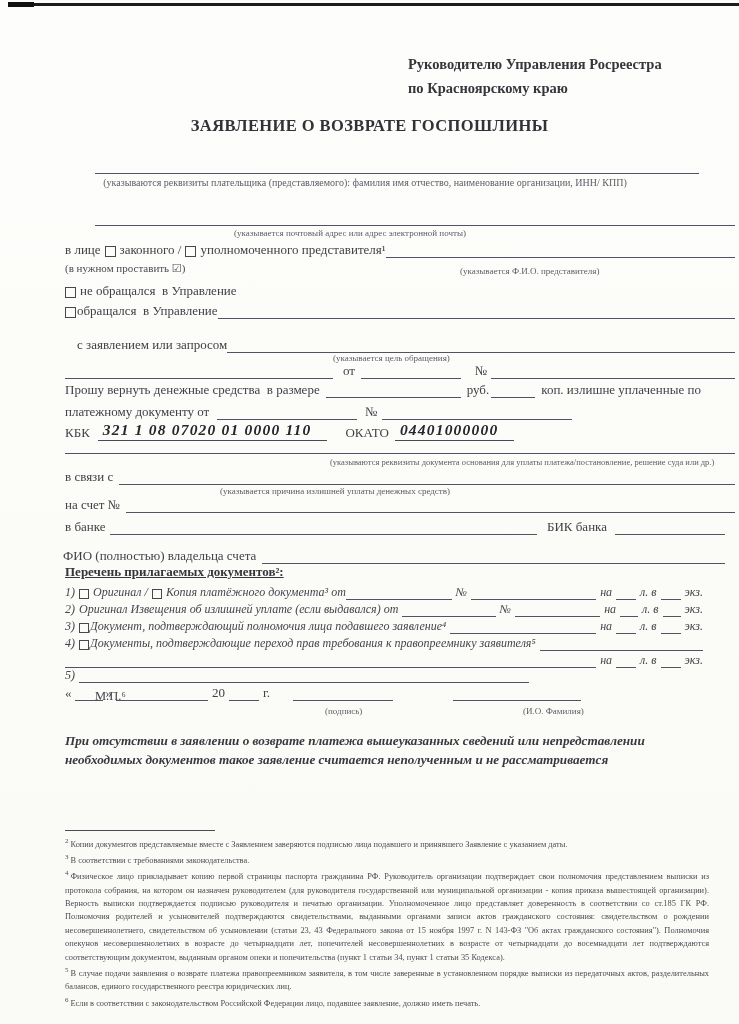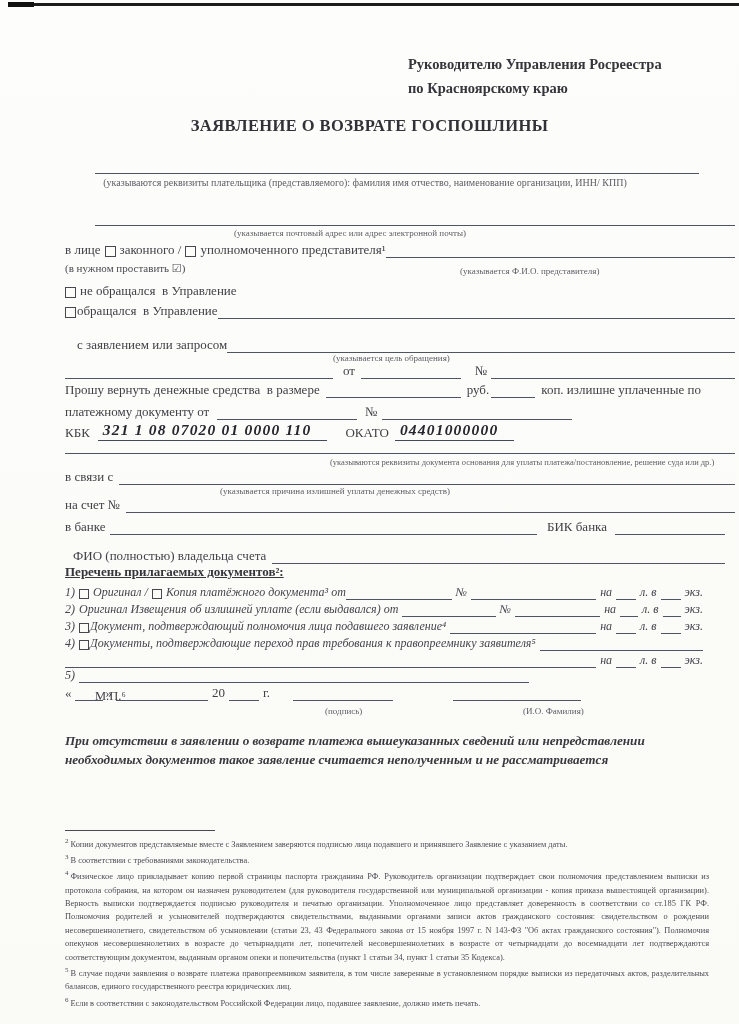--- a/index.html
+++ b/index.html
@@ -131,21 +131,21 @@
     <span class="fill grow" style="margin-left:6px;"></span>
   </div>
 
   <div class="row" style="top:519px; left:65px; right:14px; height:16px;">
     <span class="t">в банке</span>
     <span class="fill grow" style="margin:0 10px 0 4px;"></span>
     <span class="t">БИК банка</span>
     <span class="fill" style="width:110px; margin-left:8px;"></span>
   </div>
 
-  <div class="row" style="top:548px; left:73px; right:14px; height:16px;">
+  <div class="row" style="top:548px; left:63px; right:14px; height:16px;">
     <span class="t">ФИО (полностью) владельца счета</span>
     <span class="fill grow" style="margin-left:6px;"></span>
   </div>
 
   <div class="abs t bold" style="top:564px; left:65px; text-decoration:underline; color:#35353b;">Перечень прилагаемых документов²:</div>
 
   <div class="docrow" style="top:585px; height:15px;">
     <span class="doc">1)</span>
     <span class="cbx small"></span>
     <span class="doc">Оригинал /</span>

